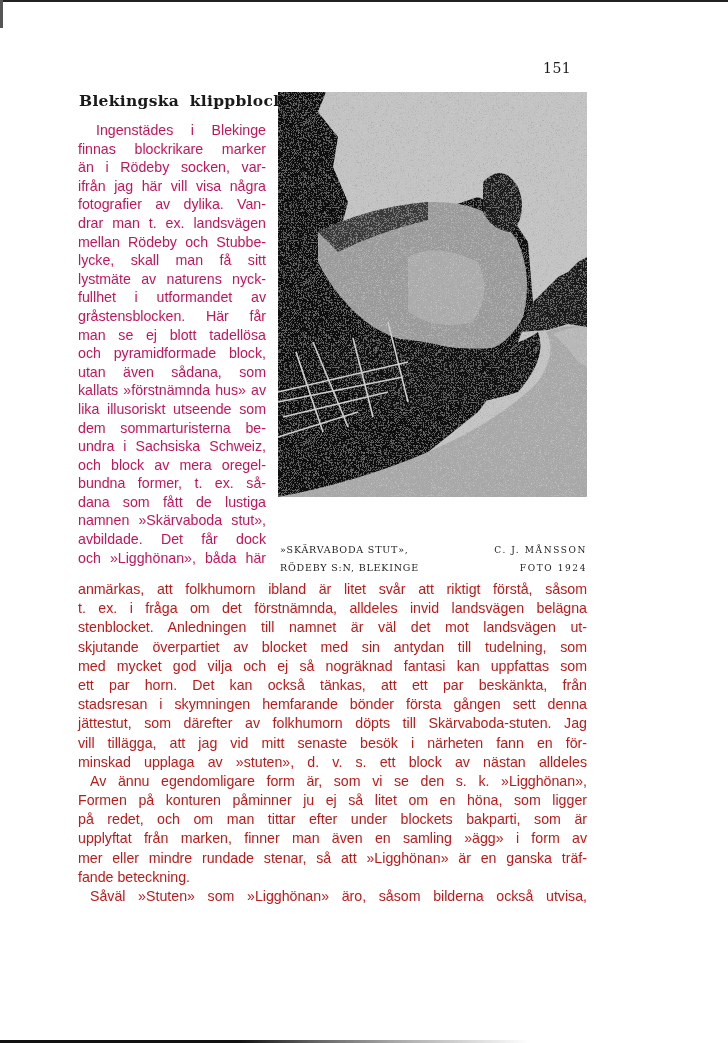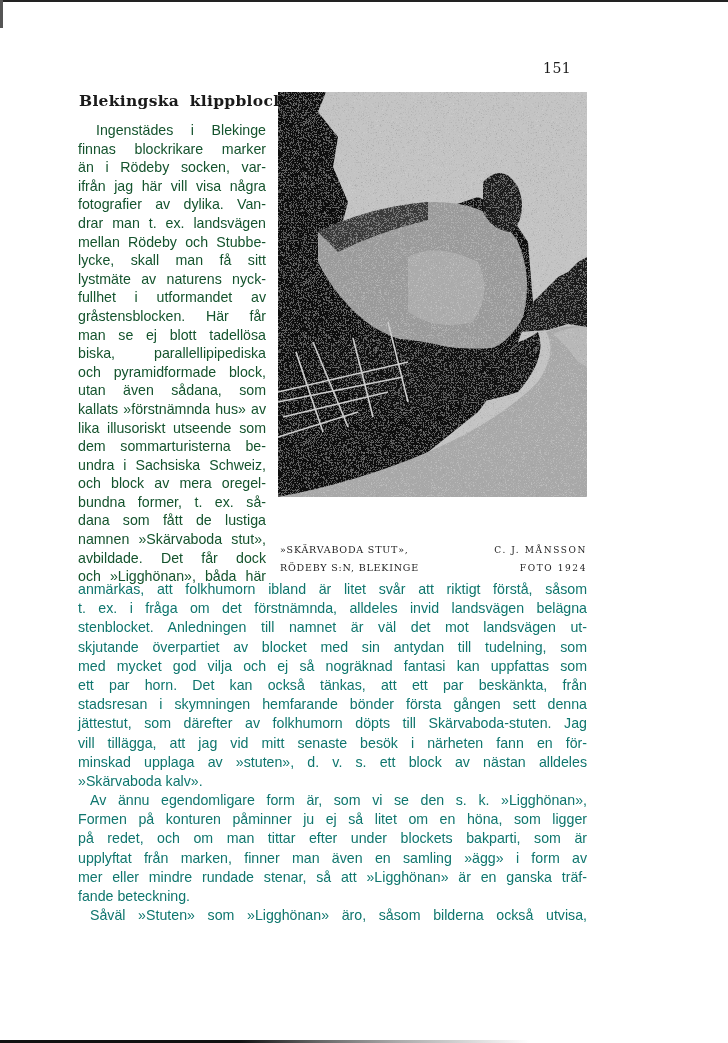--- a/index.html
+++ b/index.html
@@ -6,31 +6,31 @@
   body {
     width: 728px; height: 1043px; background: #ffffff; position: relative; overflow: hidden;
     font-family: "DejaVu Serif", "Liberation Serif", serif; color: #1a1a1a;
   }
   .scan-top { position: absolute; left: 0; top: 0; width: 728px; height: 2px; background: #222; }
   .scan-top-left { position: absolute; left: 0; top: 0; width: 3px; height: 28px; background: #555; }
   .scan-bottom { position: absolute; left: 0; top: 1040px; width: 530px; height: 3px;
     background: linear-gradient(to right, #111 0%, #111 45%, #666 60%, #aaa 75%, transparent 100%); }
   .page-number { position: absolute; left: 543px; top: 60px; font-size: 14px; letter-spacing: 0.5px; }
   .heading { position: absolute; left: 79px; top: 91px; font-size: 15.5px; font-weight: bold; letter-spacing: 0.3px; word-spacing: 5px; }
-  .narrow-col { position: absolute; left: 78px; top: 121px; width: 188px; font-family: "Liberation Sans", sans-serif; font-size: 14.2px; line-height: 18.6px; color: #14532d; }
+  .narrow-col { position: absolute; left: 78px; top: 121px; width: 188px; font-family: "Liberation Sans", sans-serif; font-size: 14.2px; line-height: 18.6px; color: #be185d; }
   .narrow-col .line { display: block; text-align: justify; text-align-last: justify; white-space: nowrap; height: 18.6px; overflow: visible; }
   .narrow-col .line.indent { padding-left: 18px; }
   .photo {
     position: absolute; left: 278px; top: 92px; width: 309px; height: 405px; overflow: hidden;
     background: #bdbdbd;
   }
   .photo svg { display: block; }
   .caption-left { position: absolute; left: 280px; top: 513px; font-size: 9.5px; line-height: 18px; letter-spacing: 0.8px; color: #222; margin-top: 28px; }
   .caption-right { position: absolute; right: 141px; top: 541px; font-size: 9px; line-height: 18px; letter-spacing: 1.6px; text-align: right; color: #222; }
-  .full-col { position: absolute; left: 78px; top: 580px; width: 509px; font-family: "Liberation Sans", sans-serif; font-size: 14.2px; line-height: 19.2px; color: #0f766e; }
+  .full-col { position: absolute; left: 78px; top: 580px; width: 509px; font-family: "Liberation Sans", sans-serif; font-size: 14.2px; line-height: 19.2px; color: #b91c1c; }
   .full-col .line { display: block; text-align: justify; text-align-last: justify; white-space: nowrap; height: 19.2px; }
   .full-col .line.indent { padding-left: 12px; }
   .full-col .line.end { text-align-last: left; }
 </style>
 </head>
 <body>
 
 <div class="scan-top"></div>
 <div class="scan-top-left"></div>
 
@@ -43,21 +43,20 @@
   <span class="line">än i Rödeby socken, var-</span>
   <span class="line">ifrån jag här vill visa några</span>
   <span class="line">fotografier av dylika. Van-</span>
   <span class="line">drar man t. ex. landsvägen</span>
   <span class="line">mellan Rödeby och Stubbe-</span>
   <span class="line">lycke, skall man få sitt</span>
   <span class="line">lystmäte av naturens nyck-</span>
   <span class="line">fullhet i utformandet av</span>
   <span class="line">gråstensblocken. Här får</span>
   <span class="line">man se ej blott tadellösa</span>
-  <span class="line">biska, parallellipipediska</span>
   <span class="line">och pyramidformade block,</span>
   <span class="line">utan även sådana, som</span>
   <span class="line">kallats »förstnämnda hus» av</span>
   <span class="line">lika illusoriskt utseende som</span>
   <span class="line">dem sommarturisterna be-</span>
   <span class="line">undra i Sachsiska Schweiz,</span>
   <span class="line">och block av mera oregel-</span>
   <span class="line">bundna former, t. ex. så-</span>
   <span class="line">dana som fått de lustiga</span>
   <span class="line">namnen »Skärvaboda stut»,</span>
@@ -123,21 +122,20 @@
   <span class="line">anmärkas, att folkhumorn ibland är litet svår att riktigt förstå, såsom</span>
   <span class="line">t. ex. i fråga om det förstnämnda, alldeles invid landsvägen belägna</span>
   <span class="line">stenblocket. Anledningen till namnet är väl det mot landsvägen ut-</span>
   <span class="line">skjutande överpartiet av blocket med sin antydan till tudelning, som</span>
   <span class="line">med mycket god vilja och ej så nogräknad fantasi kan uppfattas som</span>
   <span class="line">ett par horn. Det kan också tänkas, att ett par beskänkta, från</span>
   <span class="line">stadsresan i skymningen hemfarande bönder första gången sett denna</span>
   <span class="line">jättestut, som därefter av folkhumorn döpts till Skärvaboda-stuten. Jag</span>
   <span class="line">vill tillägga, att jag vid mitt senaste besök i närheten fann en för-</span>
   <span class="line">minskad upplaga av »stuten», d. v. s. ett block av nästan alldeles</span>
-  <span class="line end">»Skärvaboda kalv».</span>
   <span class="line indent">Av ännu egendomligare form är, som vi se den s. k. »Ligghönan»,</span>
   <span class="line">Formen på konturen påminner ju ej så litet om en höna, som ligger</span>
   <span class="line">på redet, och om man tittar efter under blockets bakparti, som är</span>
   <span class="line">upplyftat från marken, finner man även en samling »ägg» i form av</span>
   <span class="line">mer eller mindre rundade stenar, så att »Ligghönan» är en ganska träf-</span>
   <span class="line end">fande beteckning.</span>
   <span class="line indent">Såväl »Stuten» som »Ligghönan» äro, såsom bilderna också utvisa,</span>
 </div>
 
 <div class="scan-bottom"></div>

